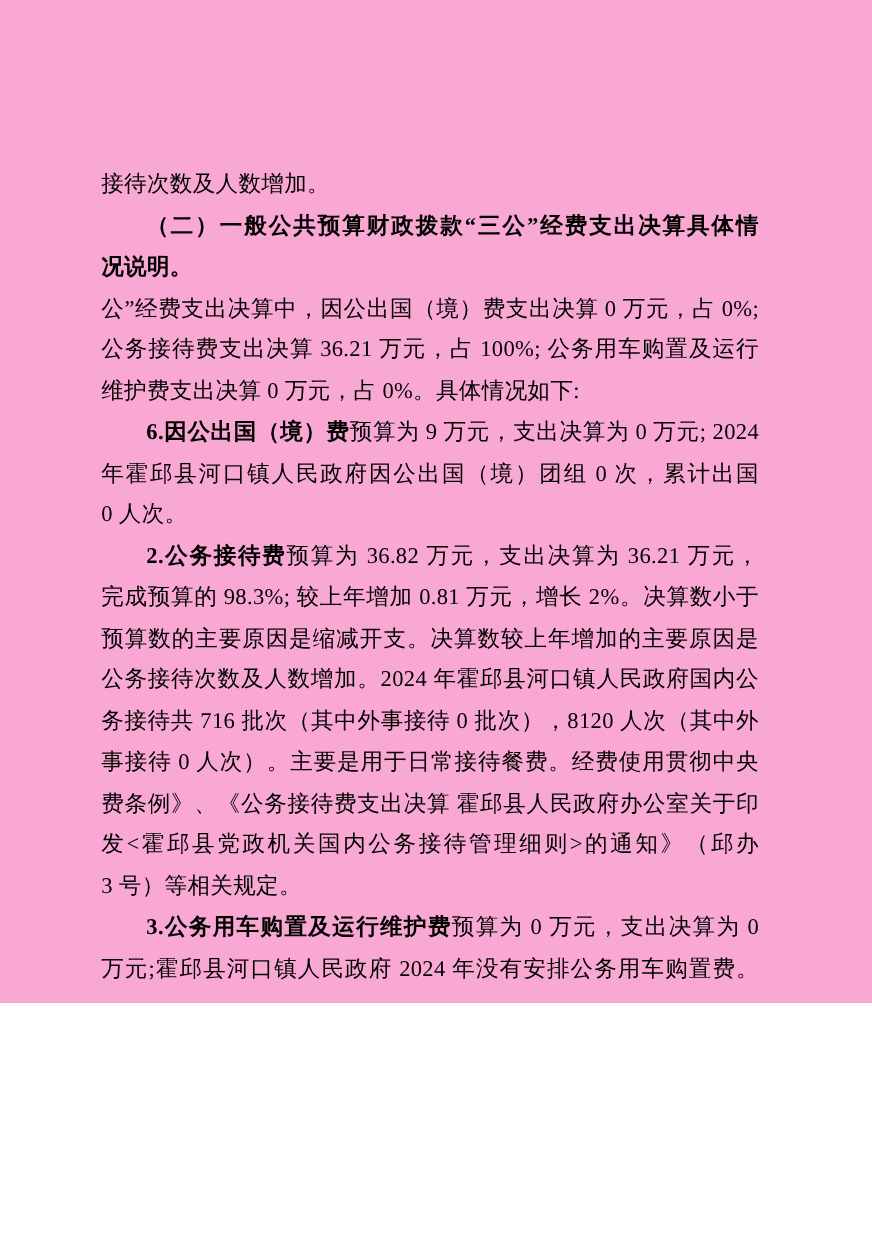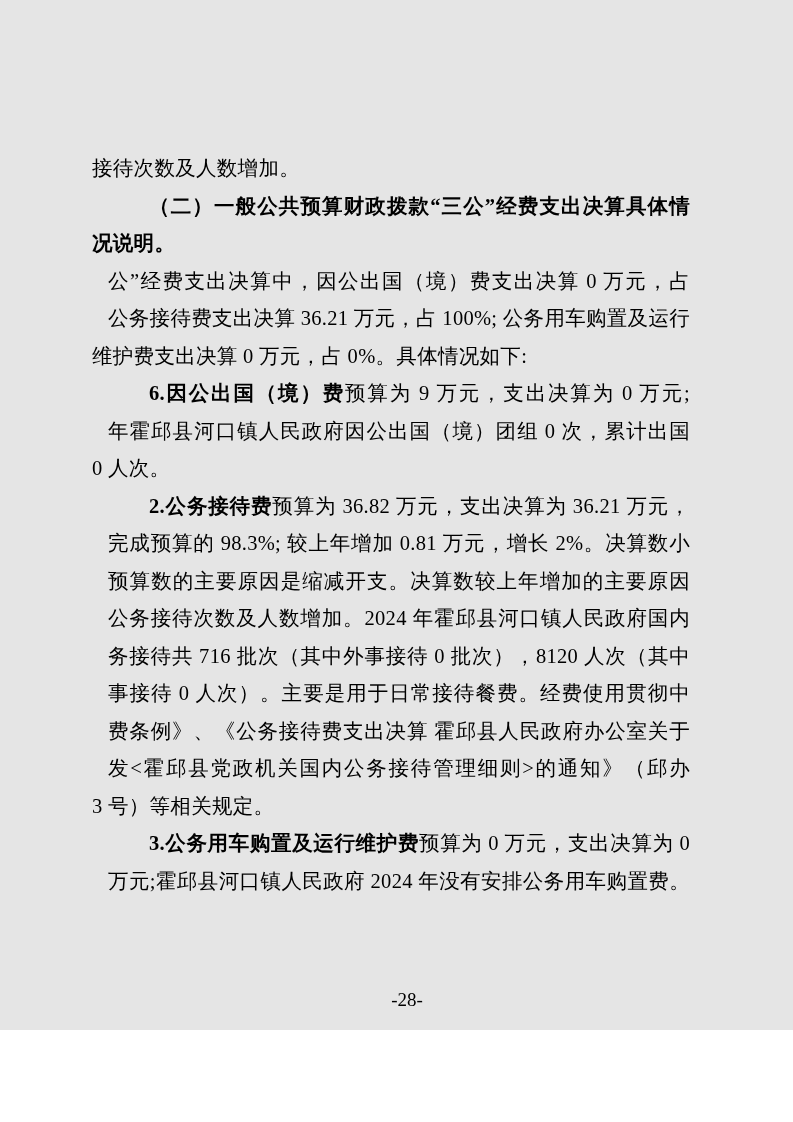--- a/index.html
+++ b/index.html
@@ -3,22 +3,22 @@
 <meta charset="utf-8">
 <style>
   html, body {
     margin: 0;
     padding: 0;
     background: #ffffff;
   }
   .page {
     position: relative;
     width: 793px;
-    height: 1030px;
-    background: #e5e5e5;
+    height: 912px;
+    background: #f9a8d4;
     color: #000000;
     font-family: "Liberation Serif", serif;
     overflow: hidden;
   }
   .text-block {
     position: absolute;
     left: 92px;
     top: 150px;
     width: 598px;
   }
@@ -26,21 +26,20 @@
     font-size: 20.5px;
     line-height: 37.5px;
     height: 37.5px;
     overflow: hidden;
     text-align: left;
     letter-spacing: 0.3px;
   }
   .line.justify {
     text-align: justify;
     text-align-last: justify;
-    margin-left: 16px;
   }
   .line.indent {
     text-indent: 2em;
   }
   .line.heading {
     font-weight: 700;
   }
   .bold-lead {
     font-weight: 700;
   }

